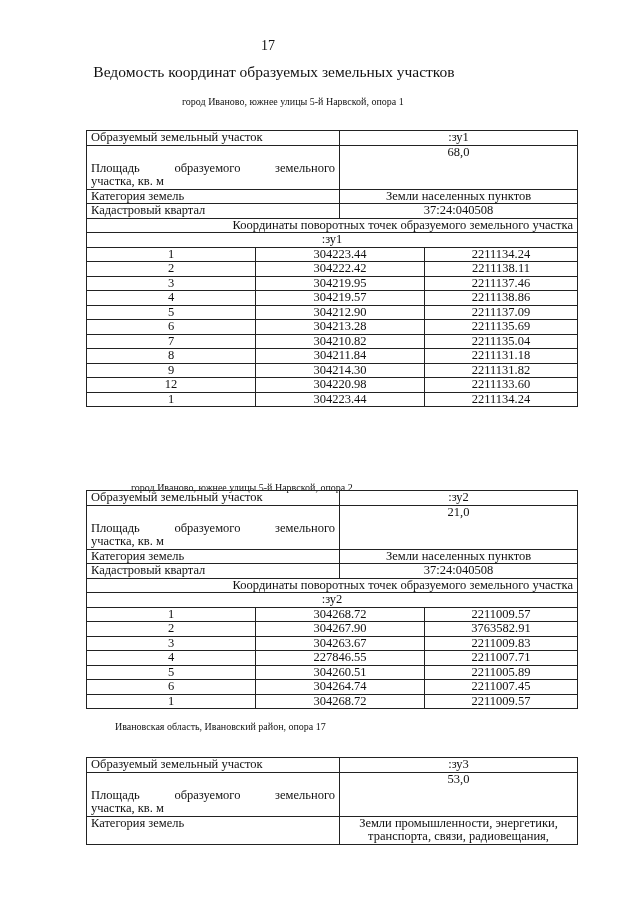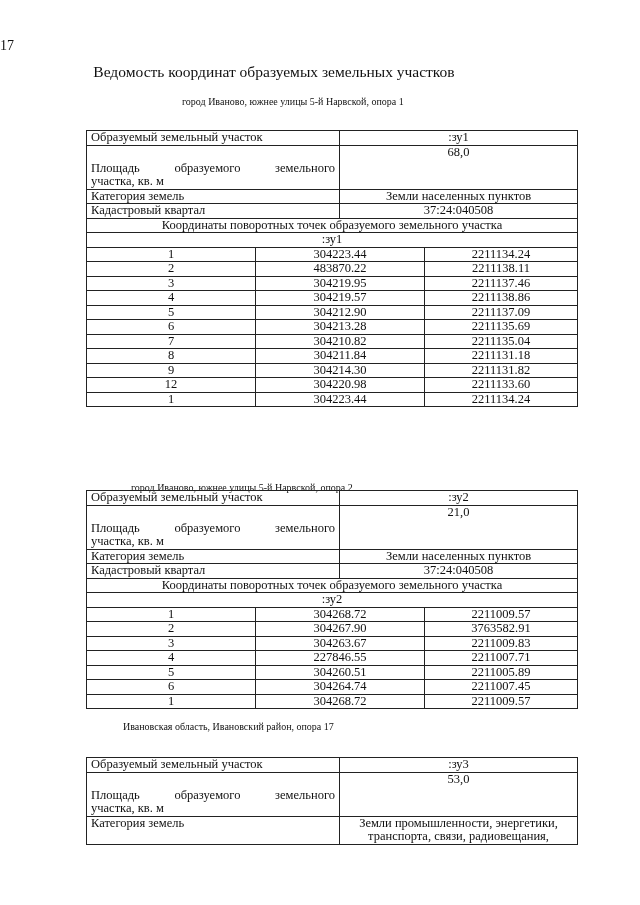--- a/index.html
+++ b/index.html
@@ -13,21 +13,21 @@
       position: relative;
       overflow: hidden;
       font-family: "Liberation Serif", "DejaVu Serif", serif;
       color: #111111;
     }
     .page-number {
       position: absolute;
       top: 38px;
       left: 0;
       width: 536px;
-      text-align: left;
+      text-align: center;
       font-size: 14px;
     }
     .doc-title {
       position: absolute;
       top: 63px;
       left: 0;
       width: 532px;
       text-align: center;
       font-size: 15.5px;
       padding-left: 16px;
@@ -54,21 +54,21 @@
       vertical-align: top;
       overflow: hidden;
     }
     td.lbl { text-align: left; }
     .spread {
       display: flex;
       justify-content: space-between;
       margin-top: 16px;
     }
     td.val { text-align: center; }
-    td.full-left { text-align: center; }
+    td.full-left { text-align: right; }
     td.full-center { text-align: center; }
     td.c { text-align: center; }
     tr.coord td { height: 13.5px; }
   </style>
 </head>
 <body>
 
 <div class="page-number">17</div>
 <div class="doc-title">Ведомость координат образуемых земельных участков</div>
 
@@ -111,21 +111,21 @@
   <tr>
     <td class="full-center" colspan="4">:зу1</td>
   </tr>
   <tr class="coord">
         <td class="c">1</td>
         <td class="c" colspan="2">304223.44</td>
         <td class="c">2211134.24</td>
       </tr>
   <tr class="coord">
         <td class="c">2</td>
-        <td class="c" colspan="2">483870.22</td>
+        <td class="c" colspan="2">304222.42</td>
         <td class="c">2211138.11</td>
       </tr>
   <tr class="coord">
         <td class="c">3</td>
         <td class="c" colspan="2">304219.95</td>
         <td class="c">2211137.46</td>
       </tr>
   <tr class="coord">
         <td class="c">4</td>
         <td class="c" colspan="2">304219.57</td>
@@ -239,21 +239,21 @@
         <td class="c">2211007.45</td>
       </tr>
   <tr class="coord">
         <td class="c">1</td>
         <td class="c" colspan="2">304268.72</td>
         <td class="c">2211009.57</td>
       </tr>
 </tbody>
   </table>
 
-<div class="section-heading" style="top:721px; left:123px;">Ивановская область, Ивановский район, опора 17</div>
+<div class="section-heading" style="top:721px; left:115px;">Ивановская область, Ивановский район, опора 17</div>
 
 <table class="plot" style="top:757px;">
   <colgroup>
     <col style="width:169px">
       <col style="width:84px">
       <col style="width:85px">
       <col style="width:153px">
   </colgroup>
   <tbody>
       <tr>

